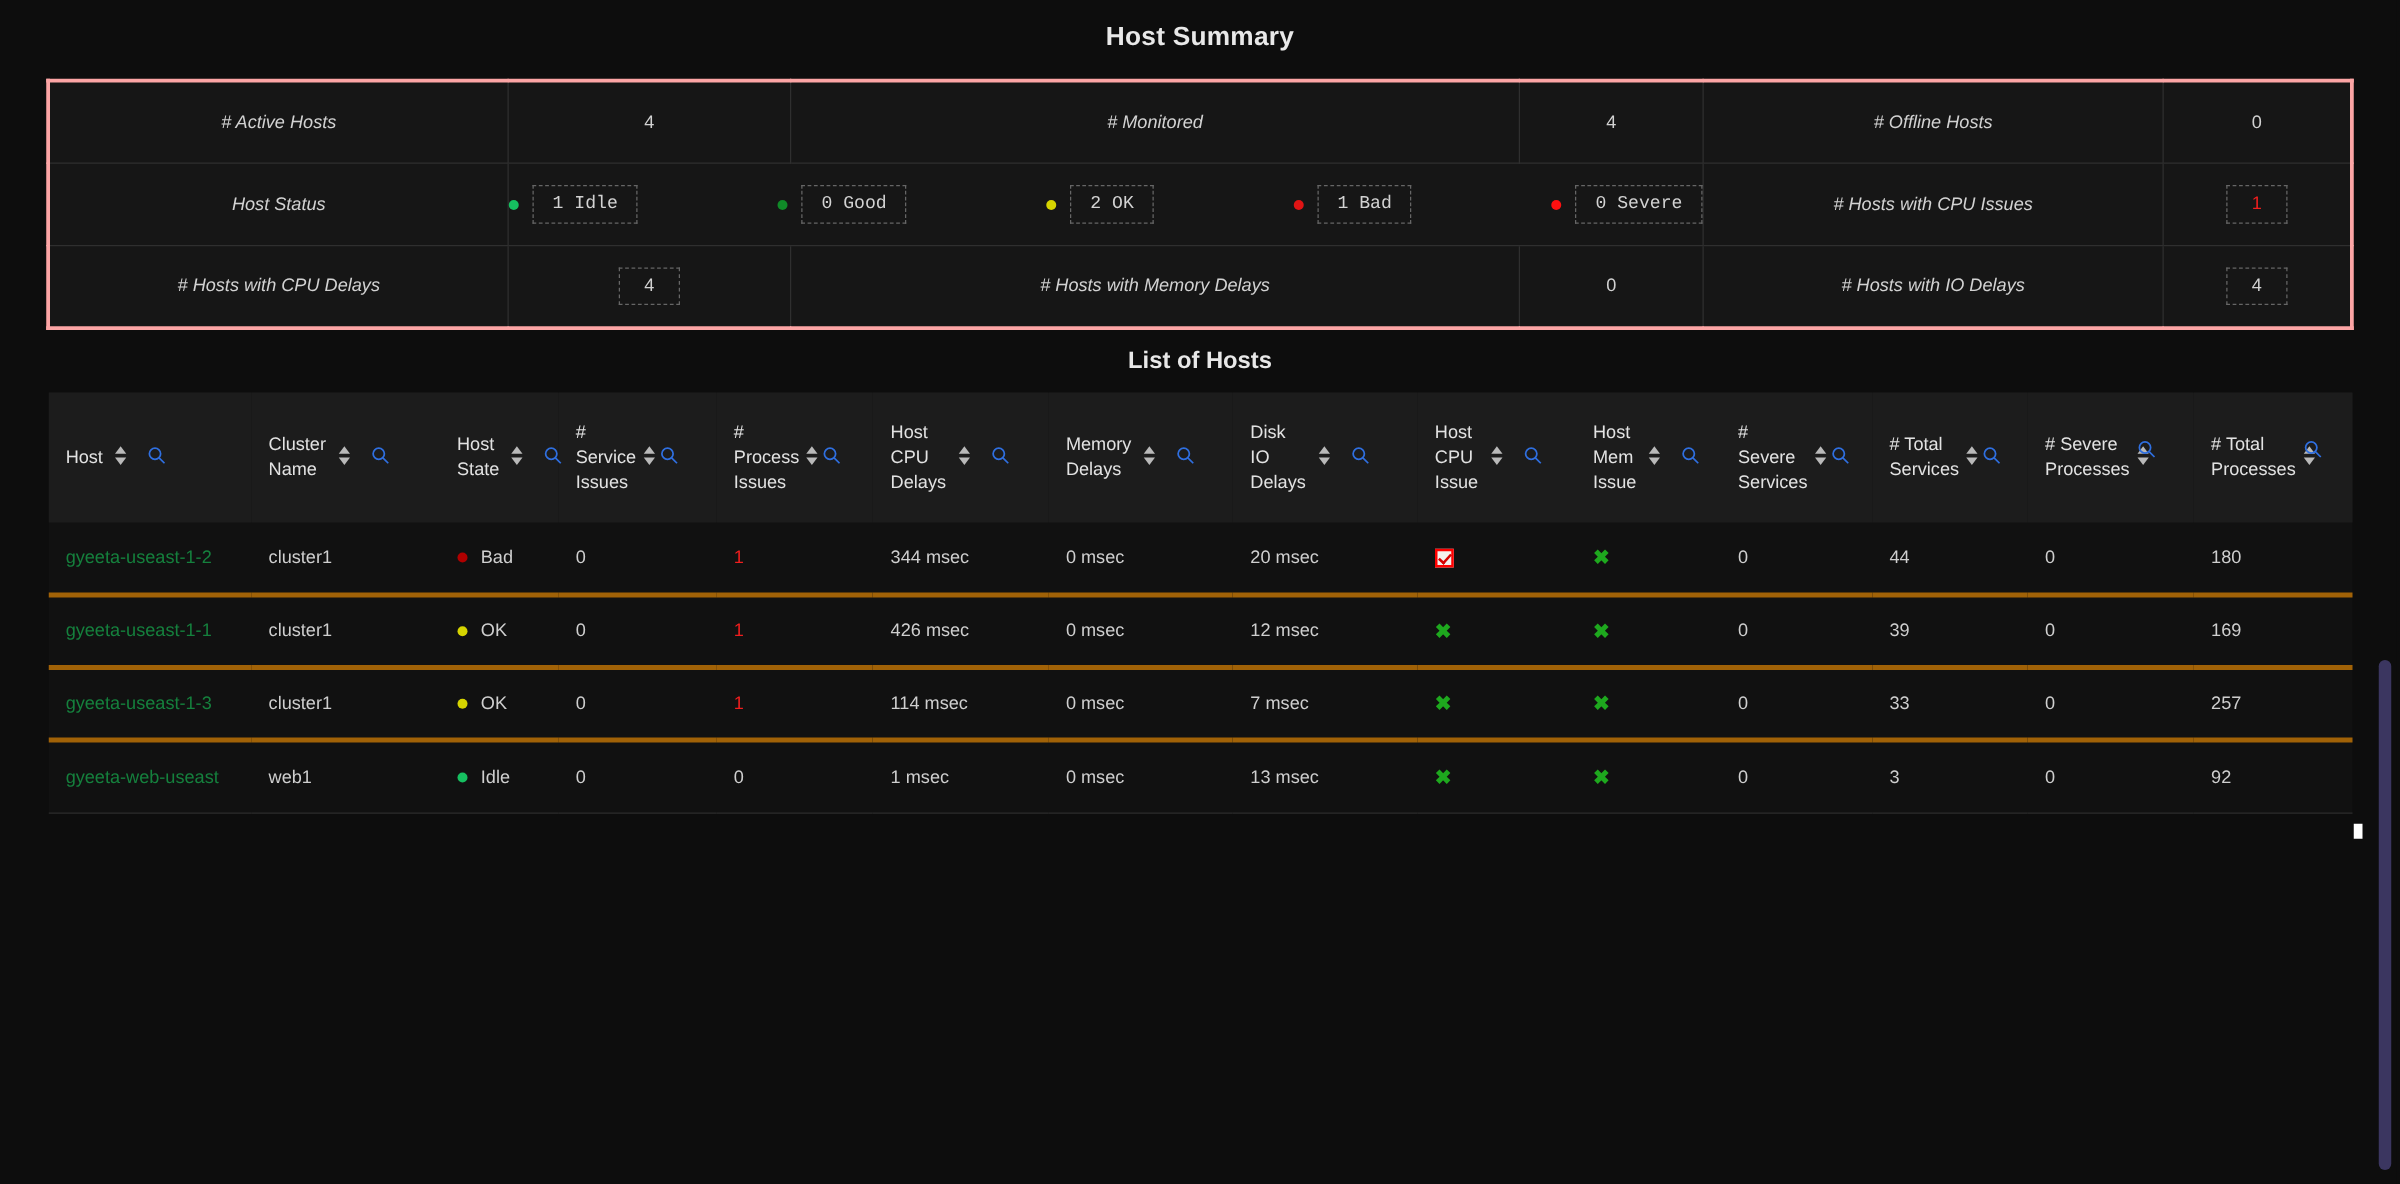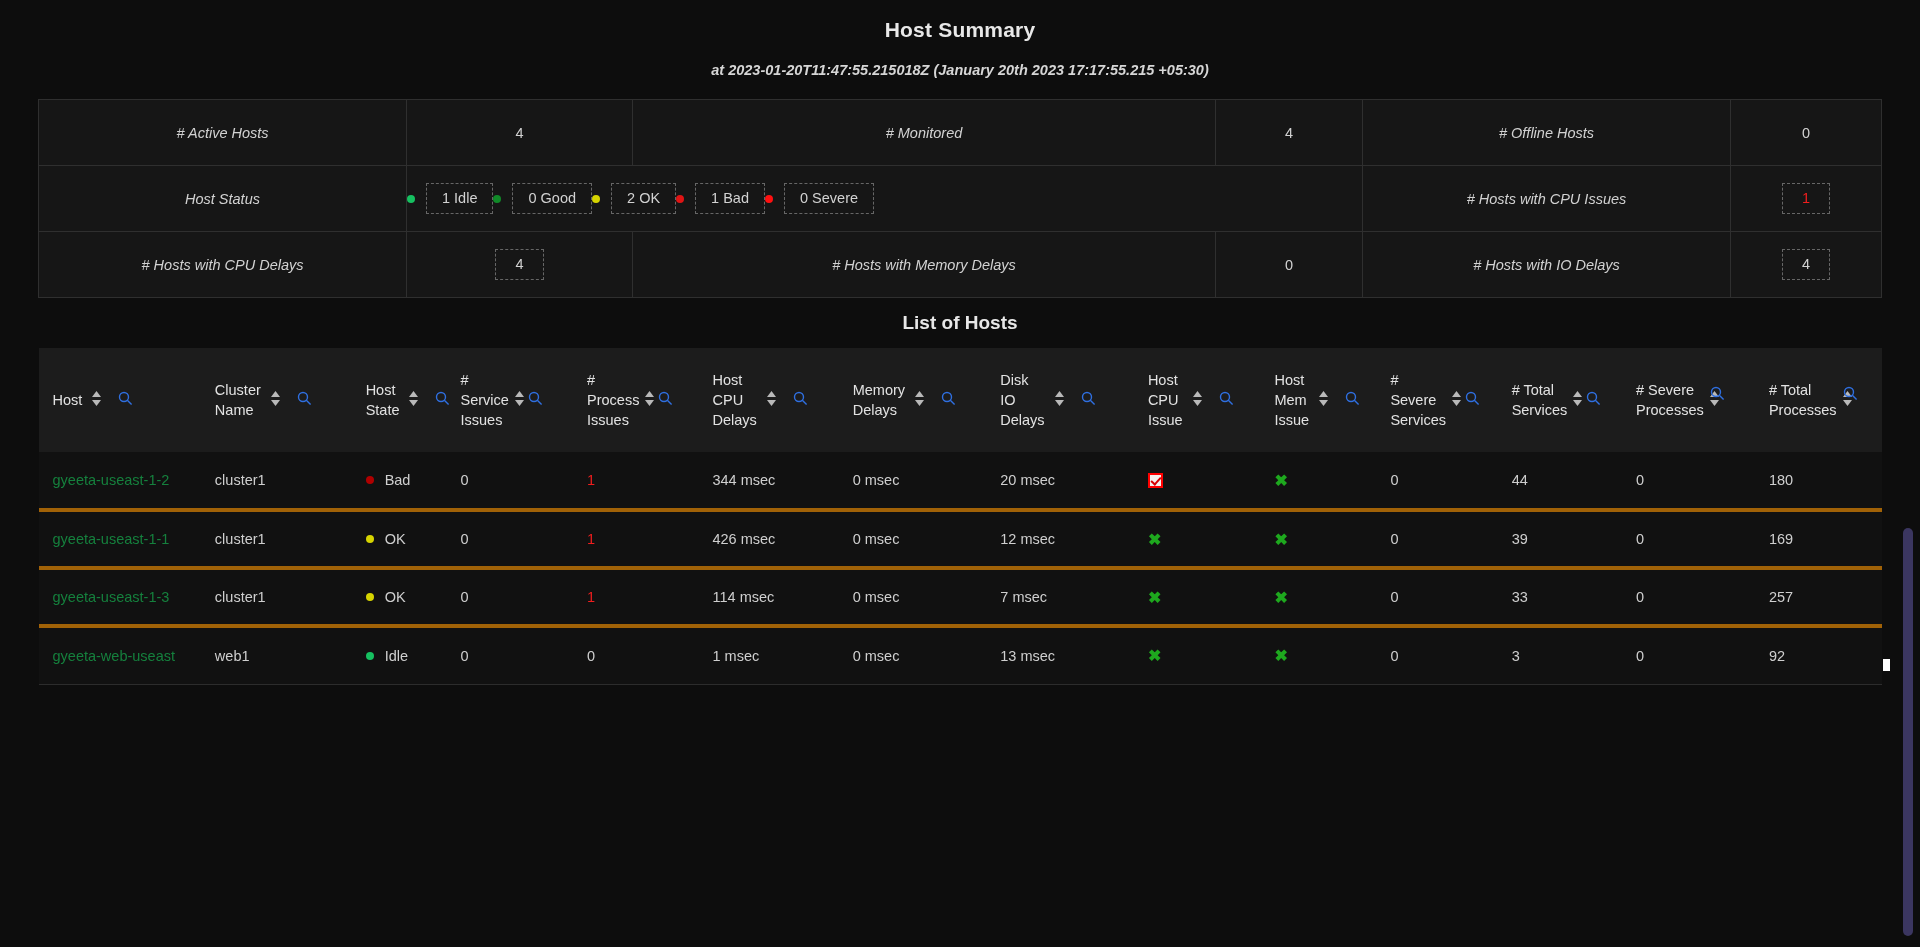--- a/index.html
+++ b/index.html
@@ -39,21 +39,21 @@
     margin-bottom: 14px;
   }
 
   
   .summary {
     width: 1843px;
     margin: 21px auto 0 auto;
     border-collapse: collapse;
     table-layout: fixed;
     background: #161616;
-    border: 1px solid #fca5a5;
+    border: 3px solid #fca5a5;
   }
   .summary td {
     border: 1px solid #2f2f2f;
     height: 66px;
     text-align: center;
     vertical-align: middle;
     font-size: 14.5px;
     color: #d2d2d2;
   }
   .summary td.label { font-style: italic; }
@@ -73,22 +73,23 @@
     line-height: 1;
     color: #d2d2d2;
     min-width: 20px;
   }
   .boxed.red { color: #f01e1e; }
 
   
   .chips {
     display: flex;
     align-items: center;
-    justify-content: flex-start;
+    justify-content: space-between;
     gap: 0px;
+    font-family: Liberation Mono, monospace;
   }
   .chip-wrap { display: flex; align-items: center; }
   .dot {
     width: 8px; height: 8px;
     border-radius: 50%;
     display: inline-block;
     margin-right: 11px;
   }
   .chip {
     border: 1px dashed #666;
@@ -202,21 +203,20 @@
     width: 7px; height: 12px;
     background: #ffffff;
   }
 </style>
 </head>
 <body>
 
 <div class="page">
 
   <div class="h-title">Host Summary</div>
-  <div class="h-sub">at 2023-01-20T11:47:55.215018Z (January 20th 2023 17:17:55.215 +05:30)</div>
 
   <table class="summary">
     <colgroup>
       <col class="c-label1">
         <col class="c-val1">
       <col class="c-label2">
         <col class="c-val2">
       <col class="c-label3">
         <col class="c-val3">
     </colgroup>

